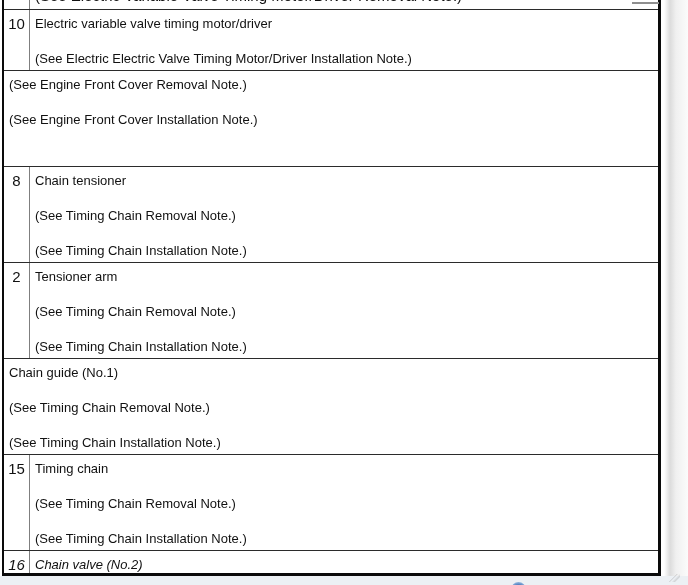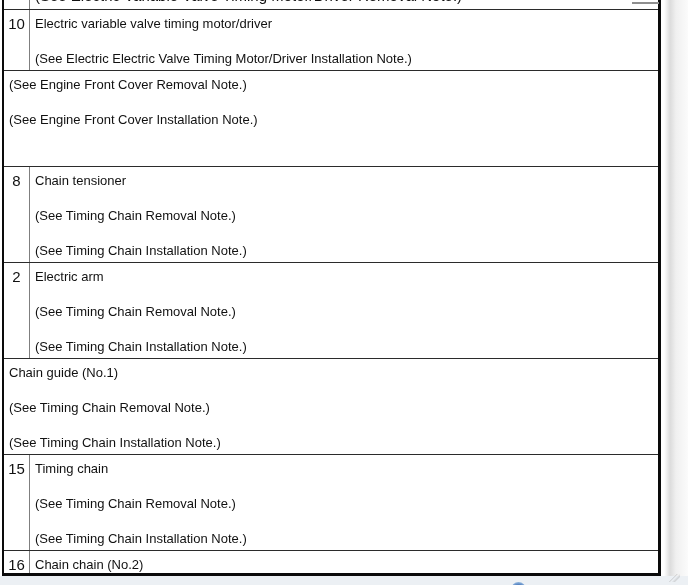--- a/index.html
+++ b/index.html
@@ -29,21 +29,21 @@
     border-bottom: 3px solid #0a0a0a;
     box-sizing: border-box;
     background: #ffffff;
   }
   .row {
     display: flex;
     border-bottom: 1px solid #2b2b2b;
     box-sizing: border-box;
     overflow: hidden;
   }
-  .row:last-child { border-bottom: none; }
+  .row:last-child { border-bottom: none; font-style: italic; }
   .row-1line   { height: 22px; }
   .row-2line   { height: 61px; }
   .row-3line   { height: 96px; }
   .row-partial { height: 10px; }
   .num-cell {
     width: 26px;
     flex: 0 0 26px;
     border-right: 1px solid #7f7f7f;
     box-sizing: border-box;
     text-align: center;
@@ -150,21 +150,21 @@
           <div class="num-cell">8</div>
           <div class="main-cell">
             <div class="line">Chain tensioner</div>
             <div class="line">(See Timing Chain Removal Note.)</div>
             <div class="line">(See Timing Chain Installation Note.)</div>
           </div>
         </div>
         <div class="row row-3line">
           <div class="num-cell">2</div>
           <div class="main-cell">
-            <div class="line">Electric arm</div>
+            <div class="line">Tensioner arm</div>
             <div class="line">(See Timing Chain Removal Note.)</div>
             <div class="line">(See Timing Chain Installation Note.)</div>
           </div>
         </div>
         <div class="row row-3line">
           <div class="main-cell">
             <div class="line">Chain guide (No.1)</div>
             <div class="line">(See Timing Chain Removal Note.)</div>
             <div class="line">(See Timing Chain Installation Note.)</div>
           </div>
@@ -173,21 +173,21 @@
           <div class="num-cell">15</div>
           <div class="main-cell">
             <div class="line">Timing chain</div>
             <div class="line">(See Timing Chain Removal Note.)</div>
             <div class="line">(See Timing Chain Installation Note.)</div>
           </div>
         </div>
         <div class="row row-1line">
           <div class="num-cell">16</div>
           <div class="main-cell">
-            <div class="line">Chain chain (No.2)</div>
+            <div class="line">Chain valve (No.2)</div>
           </div>
         </div>
       </div>
   </div>
 
   <div class="top-right-segment"></div>
 
   <div class="right-gutter"></div>
 
   <div class="bottom-strip"></div>

